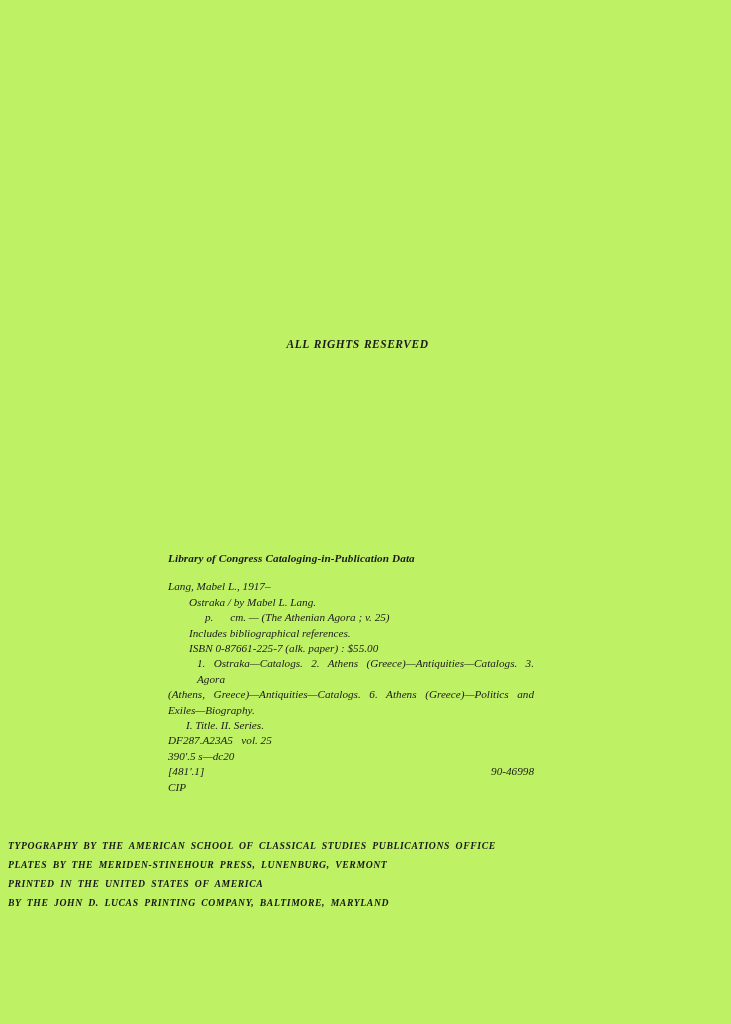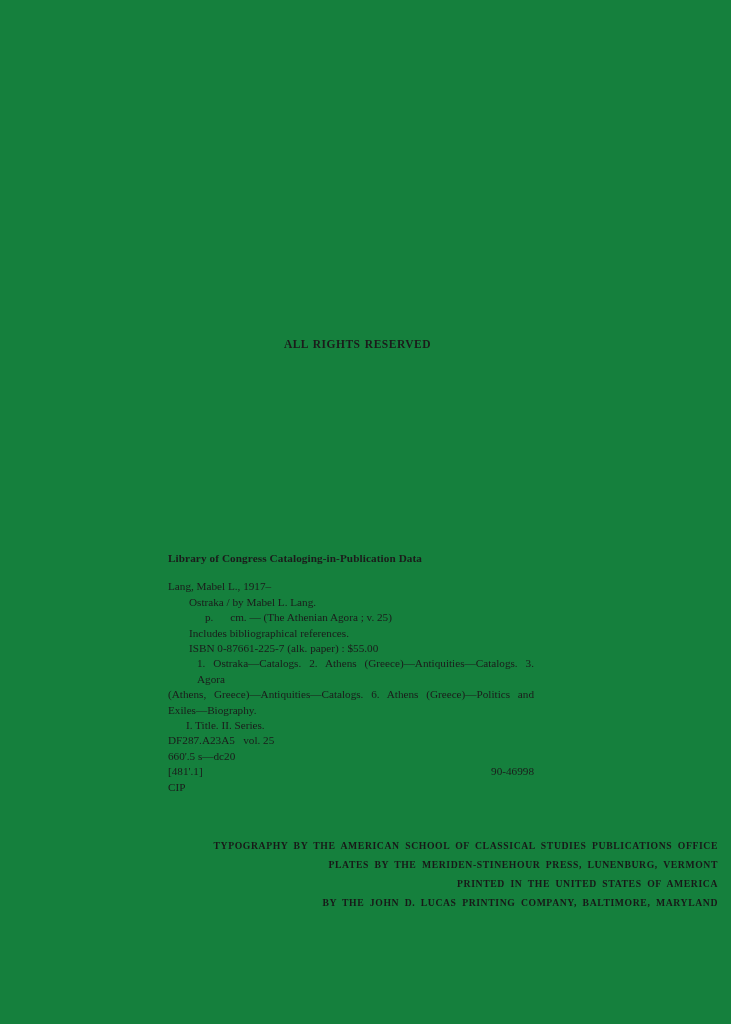--- a/index.html
+++ b/index.html
@@ -4,24 +4,25 @@
 <style>
   html, body {
     margin: 0;
     padding: 0;
     background: #ffffff;
   }
   .page {
     position: relative;
     width: 731px;
     height: 1024px;
-    background: #15803d;
+    background: #bef264;
     font-family: "Liberation Serif", serif;
     color: #1b1b1b;
     overflow: hidden;
+    font-style: italic;
   }
 
   
   .rights {
     position: absolute;
     top: 338px;
     left: 176px;
     width: 363px;
     text-align: center;
     font-size: 11.5px;
@@ -60,21 +61,21 @@
     justify-content: space-between;
   }
   .right-align { text-align: left; }
 
   
   .colophon {
     position: absolute;
     top: 836px;
     left: 8px;
     width: 710px;
-    text-align: right;
+    text-align: left;
     font-size: 9.7px;
     font-weight: 700;
     letter-spacing: 0.6px;
     word-spacing: 2.5px;
     line-height: 19px;
     font-variant: small-caps;
     color: #181818;
   }
   .colophon .cline { text-transform: none; }
 </style>
@@ -103,21 +104,21 @@
     <div class="line jline">(Athens, Greece)—Antiquities—Catalogs. 6. Athens (Greece)—Politics and</div>
 
 
 
     <div class="line">Exiles—Biography.</div>
 
     <div class="line ind4">I. Title. II. Series.</div>
 
     <div class="line pre">DF287.A23A5   vol. 25</div>
 
-    <div class="line">660'.5 s—dc20</div>
+    <div class="line">390'.5 s—dc20</div>
 
     <div class="line lccn-row">
       <span>[481'.1]</span>
       <span>90-46998</span>
     </div>
 
     <div class="line right-align">CIP</div>
   </div>
 
   <div class="colophon">

